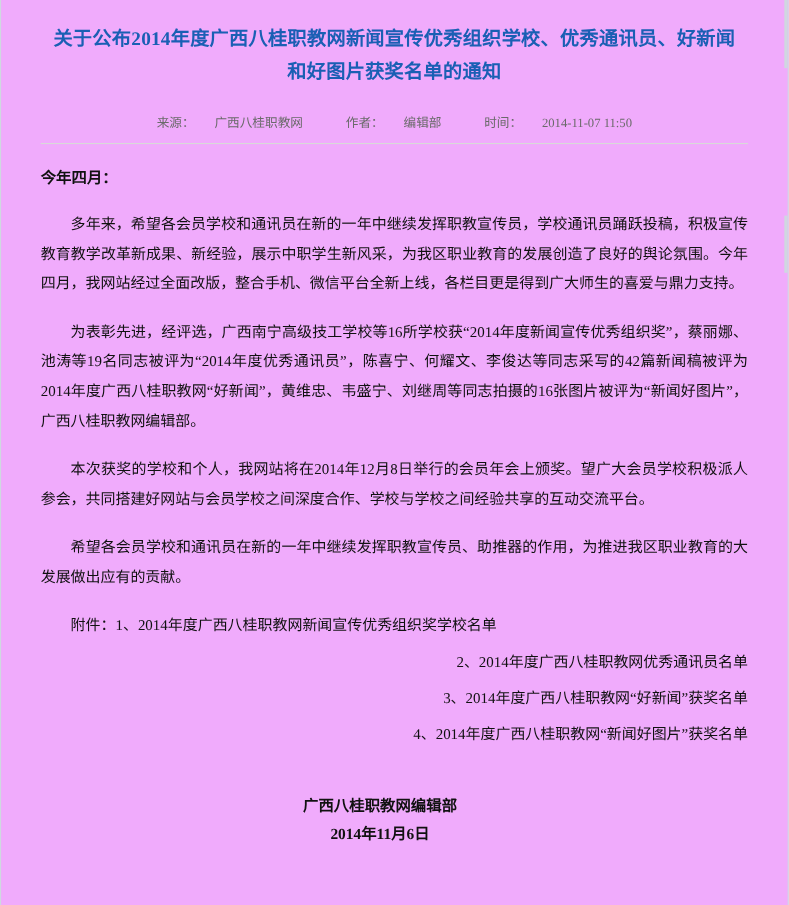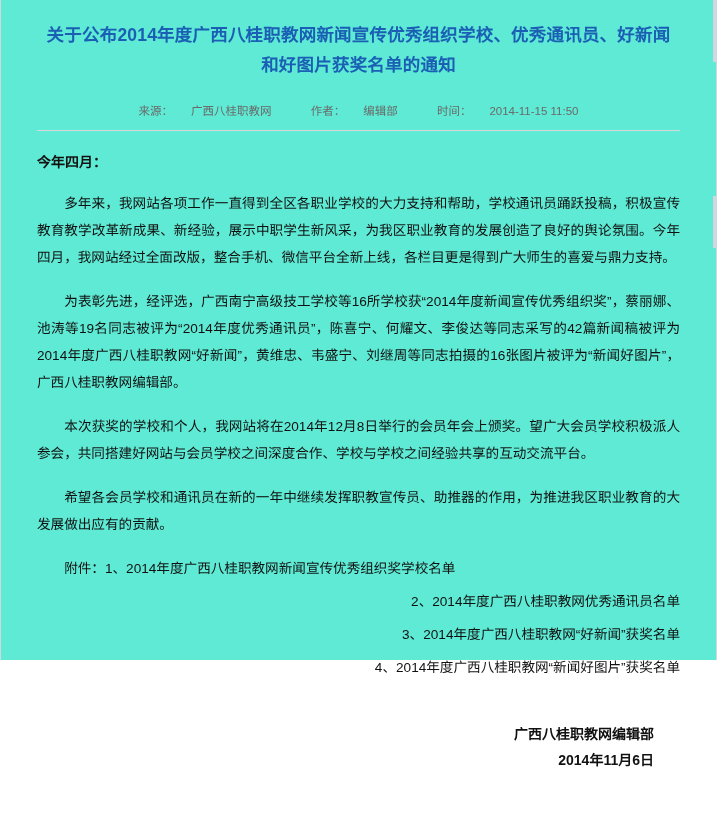--- a/index.html
+++ b/index.html
@@ -11,25 +11,26 @@
     width: 717px;
     height: 823px;
     font-family: "Liberation Sans", "DejaVu Sans", sans-serif;
     color: #000000;
     position: relative;
     overflow: hidden;
   }
   .page {
     position: relative;
     width: 717px;
-    height: 660px;
+    height: 823px;
     box-sizing: border-box;
     border-left: 1px solid #cfd8e0;
     border-right: 1px solid #cfd8e0;
-    background: #5eead4;
+    background: #f0abfc;
+    font-family: Liberation Serif, serif;
   }
   
   .edge-mark {
     position: absolute;
     right: 0;
     width: 3px;
     background: #cfd8e0;
   }
   .edge-mark.top { top: 0; height: 62px; }
   .edge-mark.bottom { top: 196px; height: 52px; }
@@ -79,21 +80,21 @@
   .attach-line {
     text-indent: 2em;
     margin: 0 0 6px 0;
   }
   .attach-line.sub {
     text-indent: 3.2em;
     text-align: right;
   }
   .sign {
     margin-top: 40px;
-    text-align: right;
+    text-align: center;
     font-weight: bold;
     font-size: 14px;
     line-height: 26px;
     padding-right: 26px;
   }
 </style>
 </head>
 <body>
 
 <div class="page">
@@ -101,30 +102,30 @@
   <div class="edge-mark top"></div>
   <div class="edge-mark bottom"></div>
 
   <div class="article">
 
     <h1 class="title">关于公布2014年度广西八桂职教网新闻宣传优秀组织学校、优秀通讯员、好新闻和好图片获奖名单的通知</h1>
 
     <div class="meta">
       <span><span>来源：</span><span>广西八桂职教网</span></span>
       <span><span>作者：</span><span>编辑部</span></span>
-      <span><span>时间：</span><span>2014-11-15 11:50</span></span>
+      <span><span>时间：</span><span>2014-11-07 11:50</span></span>
     </div>
 
     <div class="rule"></div>
 
     <div class="body">
 
       <p class="salutation">今年四月：</p>
 
-      <p class="para">多年来，我网站各项工作一直得到全区各职业学校的大力支持和帮助，学校通讯员踊跃投稿，积极宣传教育教学改革新成果、新经验，展示中职学生新风采，为我区职业教育的发展创造了良好的舆论氛围。今年四月，我网站经过全面改版，整合手机、微信平台全新上线，各栏目更是得到广大师生的喜爱与鼎力支持。</p>
+      <p class="para">多年来，希望各会员学校和通讯员在新的一年中继续发挥职教宣传员，学校通讯员踊跃投稿，积极宣传教育教学改革新成果、新经验，展示中职学生新风采，为我区职业教育的发展创造了良好的舆论氛围。今年四月，我网站经过全面改版，整合手机、微信平台全新上线，各栏目更是得到广大师生的喜爱与鼎力支持。</p>
       <p class="para">为表彰先进，经评选，广西南宁高级技工学校等16所学校获“2014年度新闻宣传优秀组织奖”，蔡丽娜、池涛等19名同志被评为“2014年度优秀通讯员”，陈喜宁、何耀文、李俊达等同志采写的42篇新闻稿被评为2014年度广西八桂职教网“好新闻”，黄维忠、韦盛宁、刘继周等同志拍摄的16张图片被评为“新闻好图片”，广西八桂职教网编辑部。</p>
       <p class="para">本次获奖的学校和个人，我网站将在2014年12月8日举行的会员年会上颁奖。望广大会员学校积极派人参会，共同搭建好网站与会员学校之间深度合作、学校与学校之间经验共享的互动交流平台。</p>
       <p class="para">希望各会员学校和通讯员在新的一年中继续发挥职教宣传员、助推器的作用，为推进我区职业教育的大发展做出应有的贡献。</p>
 
       <div class="attach-block">
         <p class="attach-line">附件：1、2014年度广西八桂职教网新闻宣传优秀组织奖学校名单</p>
         <p class="attach-line sub">2、2014年度广西八桂职教网优秀通讯员名单</p>
         <p class="attach-line sub">3、2014年度广西八桂职教网“好新闻”获奖名单</p>
         <p class="attach-line sub">4、2014年度广西八桂职教网“新闻好图片”获奖名单</p>
       </div>

